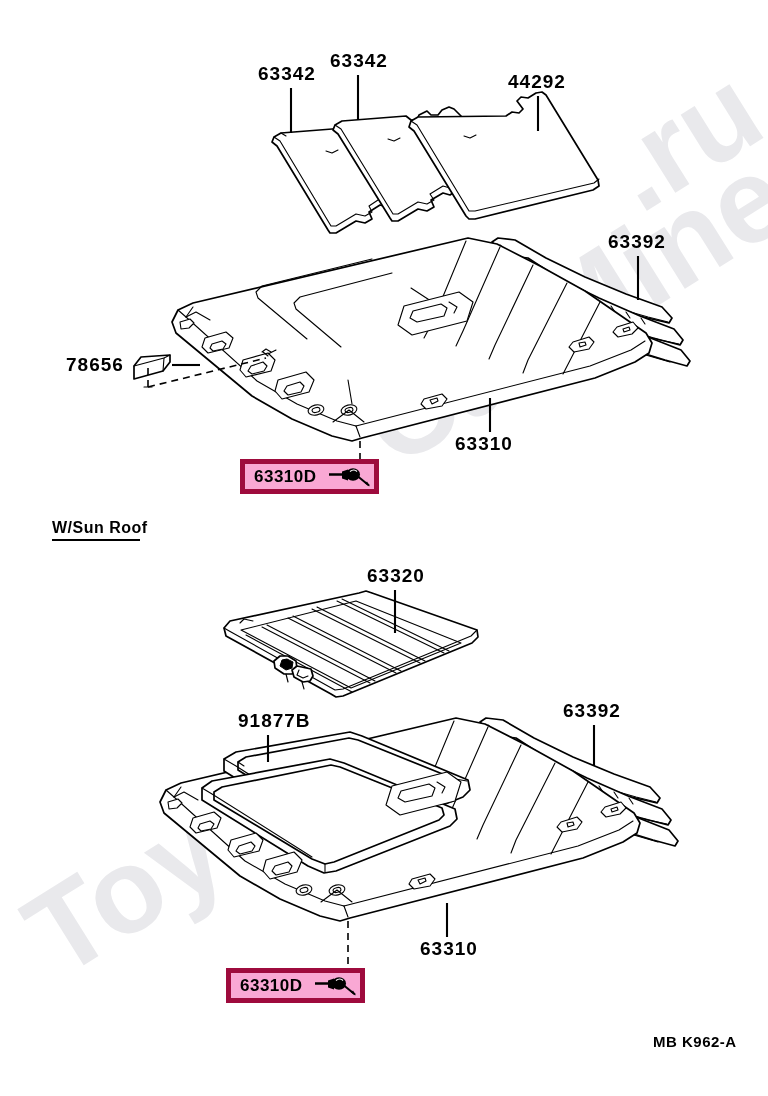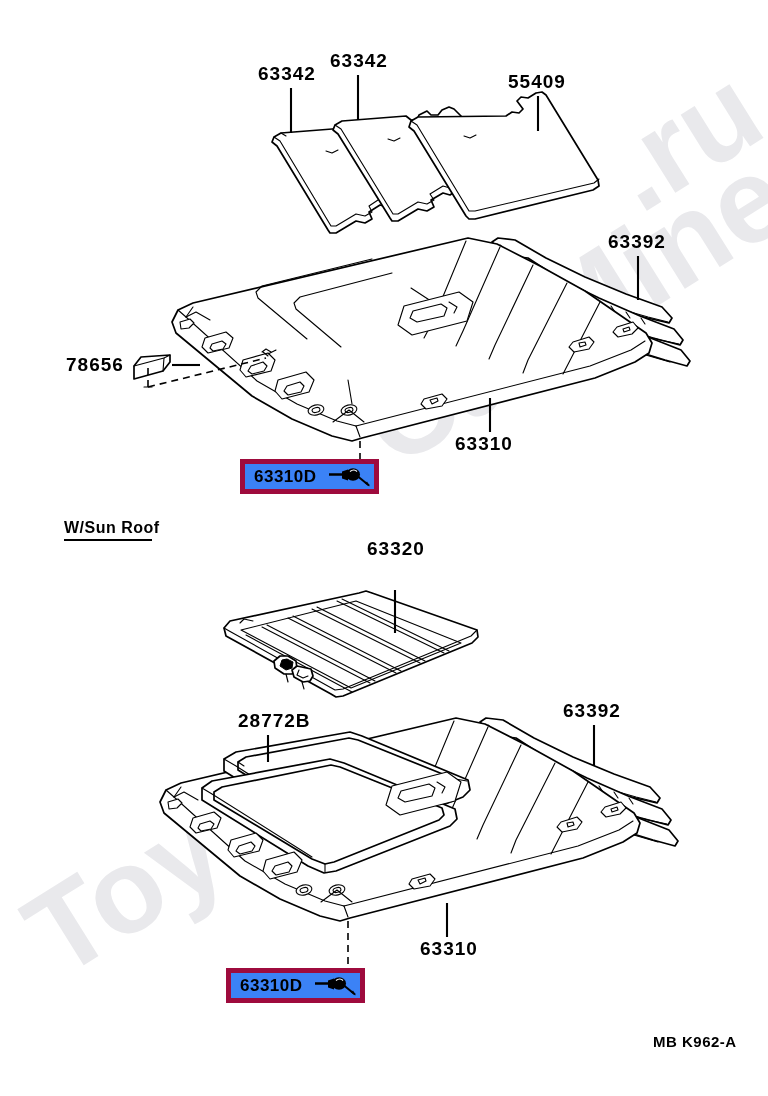--- a/index.html
+++ b/index.html
@@ -7,21 +7,21 @@
   #page{position:relative;width:768px;height:1096px;background:#fff;}
   svg{display:block;}
   .wm-text{fill:#e9e9ec;font-family:"Liberation Sans",sans-serif;font-weight:700;}
   .lbl{position:absolute;font-family:"Liberation Sans",sans-serif;font-weight:700;color:#000;
        letter-spacing:1px;white-space:nowrap;}
   .num{font-size:19px;}
   .sec{font-size:16px;letter-spacing:.5px;}
   .code{font-size:15px;letter-spacing:.5px;}
   .sec-wrap{position:absolute;}
   .sec-wrap .rule{border-bottom:2px solid #000;height:0;margin-top:2px;}
-  .hlbox{position:absolute;border:5px solid #9e0b3d;background:#3b82f6;box-sizing:border-box;padding-left:41px;}
+  .hlbox{position:absolute;border:5px solid #9e0b3d;background:#f9a8d4;box-sizing:border-box;padding-left:41px;}
   .hlbox .inner{position:absolute;inset:0;display:flex;align-items:center;}
   .hlbox .txt{font-family:"Liberation Sans",sans-serif;font-weight:700;font-size:17px;
               letter-spacing:.5px;color:#000;padding-left:9px;}
   .hl-ico{position:absolute;top:50%;transform:translateY(-50%);}
 </style>
 </head>
 <body>
 
 <div id="page">
 
@@ -290,46 +290,46 @@
       <path class="lead" d="M490 398 L490 432"></path>
       <path class="lead" d="M395 590 L395 633"></path>
       <path class="lead" d="M268 735 L268 762"></path>
       <path class="lead" d="M594 725 L594 766"></path>
       <path class="lead" d="M447 903 L447 937"></path>
     </g>
   </svg>
 
   <div class="lbl num" style="left:258px;top:63px;">63342</div>
   <div class="lbl num" style="left:330px;top:50px;">63342</div>
-  <div class="lbl num" style="left:508px;top:71px;">55409</div>
+  <div class="lbl num" style="left:508px;top:71px;">44292</div>
   <div class="lbl num" style="left:608px;top:231px;">63392</div>
   <div class="lbl num" style="left:66px;top:354px;">78656</div>
   <div class="lbl num" style="left:455px;top:433px;">63310</div>
 
   <div class="hlbox" style="left:240px;top:459px;width:139px;height:35px;">
     <div class="inner">
       <span class="txt">63310D</span>
       <svg class="hl-ico" style="left:84px;" width="45" height="27" viewBox="0 0 45 27">
         <path d="M0 11 L13 11" stroke="#000" stroke-width="2.3" fill="none"></path>
         <path d="M13 8 L13 15 L19 17 L19 6 Z" fill="#000"></path>
         <ellipse cx="24" cy="11" rx="7" ry="6.2" fill="#000"></ellipse>
         <path d="M21 8 q4 -3 7 0" stroke="#fff" stroke-width="1.2" fill="none"></path>
         <path d="M29 13 L40 22" stroke="#000" stroke-width="2" fill="none"></path>
         <path d="M36 20 L41 23 L38 18 Z" fill="#000"></path>
       </svg>
     </div>
   </div>
 
-  <div class="sec-wrap" style="left:64px;top:519px;width:88px;">
+  <div class="sec-wrap" style="left:52px;top:519px;width:88px;">
     <div class="lbl sec" style="position:static;">W/Sun Roof</div>
     <div class="rule"></div>
   </div>
 
-  <div class="lbl num" style="left:367px;top:538px;">63320</div>
-  <div class="lbl num" style="left:238px;top:710px;">28772B</div>
+  <div class="lbl num" style="left:367px;top:565px;">63320</div>
+  <div class="lbl num" style="left:238px;top:710px;">91877B</div>
   <div class="lbl num" style="left:563px;top:700px;">63392</div>
   <div class="lbl num" style="left:420px;top:938px;">63310</div>
 
   <div class="hlbox" style="left:226px;top:968px;width:139px;height:35px;">
     <div class="inner">
       <span class="txt">63310D</span>
       <svg class="hl-ico" style="left:84px;" width="45" height="27" viewBox="0 0 45 27">
         <path d="M0 11 L13 11" stroke="#000" stroke-width="2.3" fill="none"></path>
         <path d="M13 8 L13 15 L19 17 L19 6 Z" fill="#000"></path>
         <ellipse cx="24" cy="11" rx="7" ry="6.2" fill="#000"></ellipse>

